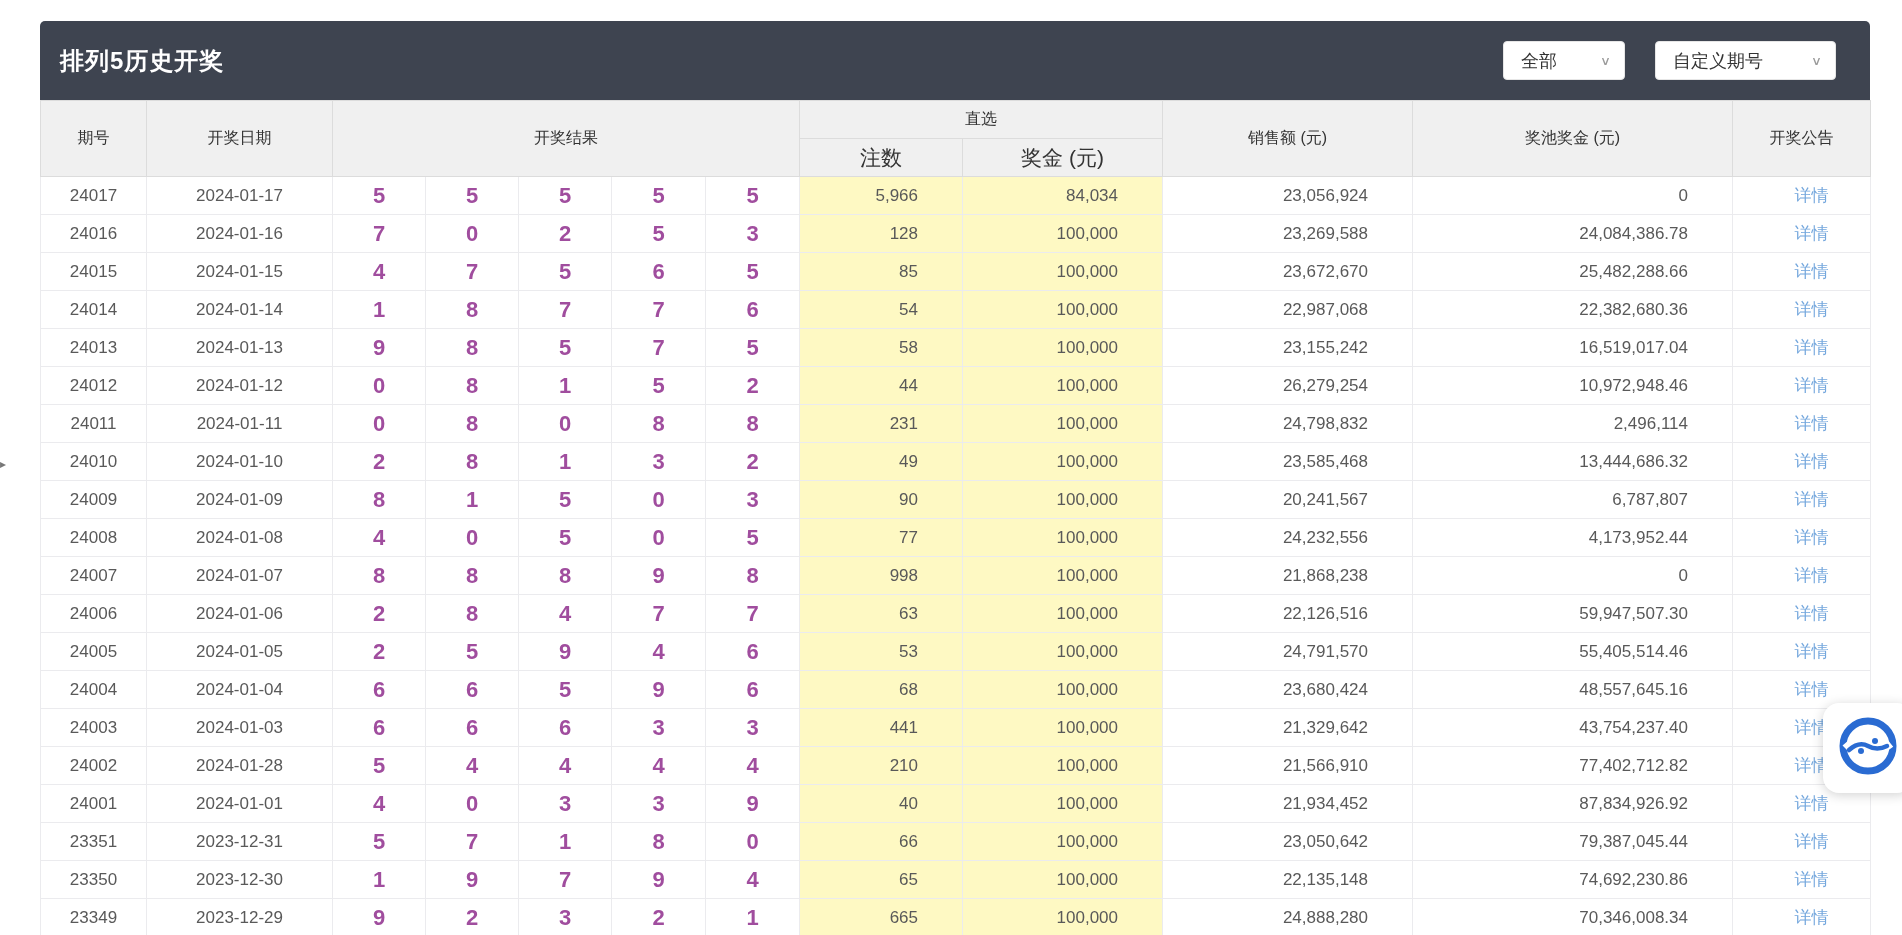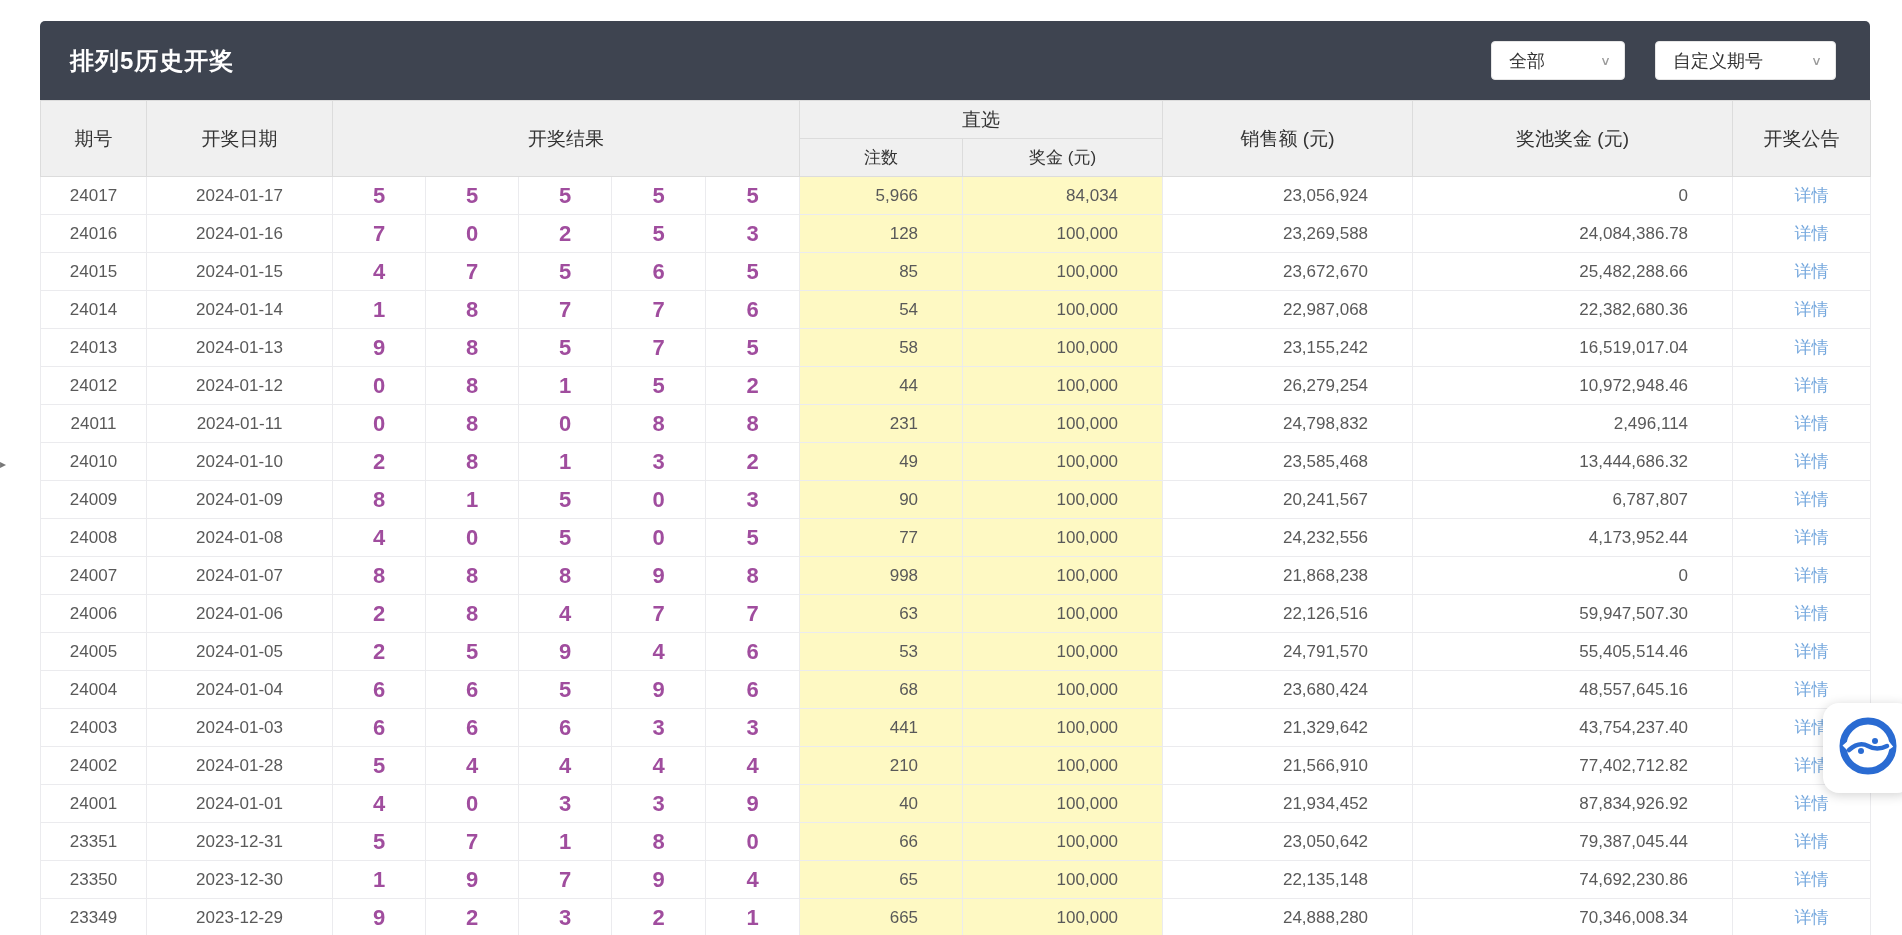--- a/index.html
+++ b/index.html
@@ -2,51 +2,51 @@
 <html><head>
 <meta charset="utf-8">
 <style>
   * { margin:0; padding:0; box-sizing:border-box; }
   html,body { width:1902px; height:935px; overflow:hidden; background:#ffffff;
               font-family:"Liberation Sans","DejaVu Sans",sans-serif; }
   .edge-arrow { position:absolute; left:0px; top:458px; color:#777; font-size:12px; line-height:12px; }
   .panel { position:absolute; left:40px; top:21px; width:1830px; }
   .titlebar { height:79px; background:#3e4450; border-radius:5px 5px 0 0;
               display:flex; align-items:center; }
-  .title { color:#ffffff; font-size:24px; font-weight:600; margin-left:30px; letter-spacing:1px; }
+  .title { color:#ffffff; font-size:24px; font-weight:600; margin-left:20px; letter-spacing:1px; }
   .controls { margin-left:auto; display:flex; gap:30px; margin-right:34px; }
   .select { background:#ffffff; height:39px; border-radius:4px; border:1px solid #e6e6e6;
             display:flex; align-items:center; padding:0 13px 0 17px; font-size:18px;
             color:#333; cursor:pointer; }
   .select .chev { color:#9a9a9a; font-size:15px; margin-left:22px; transform:scaleY(.8); }
   table { border-collapse:collapse; table-layout:fixed; width:1830px; }
-  thead th { background:#f0f0f0; font-weight:normal; font-size:19px; color:#333;
+  thead th { background:#f0f0f0; font-weight:normal; font-size:16px; color:#333;
              border:1px solid #dcdcdc; height:38px; }
-  thead th.sub { font-size:17px; }
+  thead th.sub { font-size:21px; }
   tbody td { border:1px solid #ebebee; height:38px; font-size:17px; color:#595959;
              text-align:center; background:#fff; }
   tbody td.shaded { background:#fef9c3; }
   tbody td.num { text-align:right; padding-right:44px; }
   tbody td.ball { color:#a04d9e; font-weight:bold; font-size:22px; }
   tbody td.detail a { color:#74a7dd; text-decoration:none; cursor:pointer;margin-left:20px; }
   .float-widget { position:absolute; left:1823px; top:703px; width:90px; height:90px;
                   background:#fff; border-radius:16px; box-shadow:0 2px 12px rgba(0,0,0,.18);
                   display:flex; align-items:center; justify-content:center; cursor:pointer; }
 </style>
 </head>
 <body>
 
 <span class="edge-arrow">▸</span>
 
 <div class="panel">
 
   <div class="titlebar">
     <div class="title">排列5历史开奖</div>
     <div class="controls">
-      <div class="select" style="width:134px;">
+      <div class="select" style="width:122px;">
         <span>全部</span>
         <span class="chev" style="margin-left:auto;">∨</span>
       </div>
       <div class="select" style="width:181px;gap:37px;">
         <span>自定义期号</span>
         <span class="chev" style="margin-left:auto;">∨</span>
       </div>
     </div>
   </div>
 

